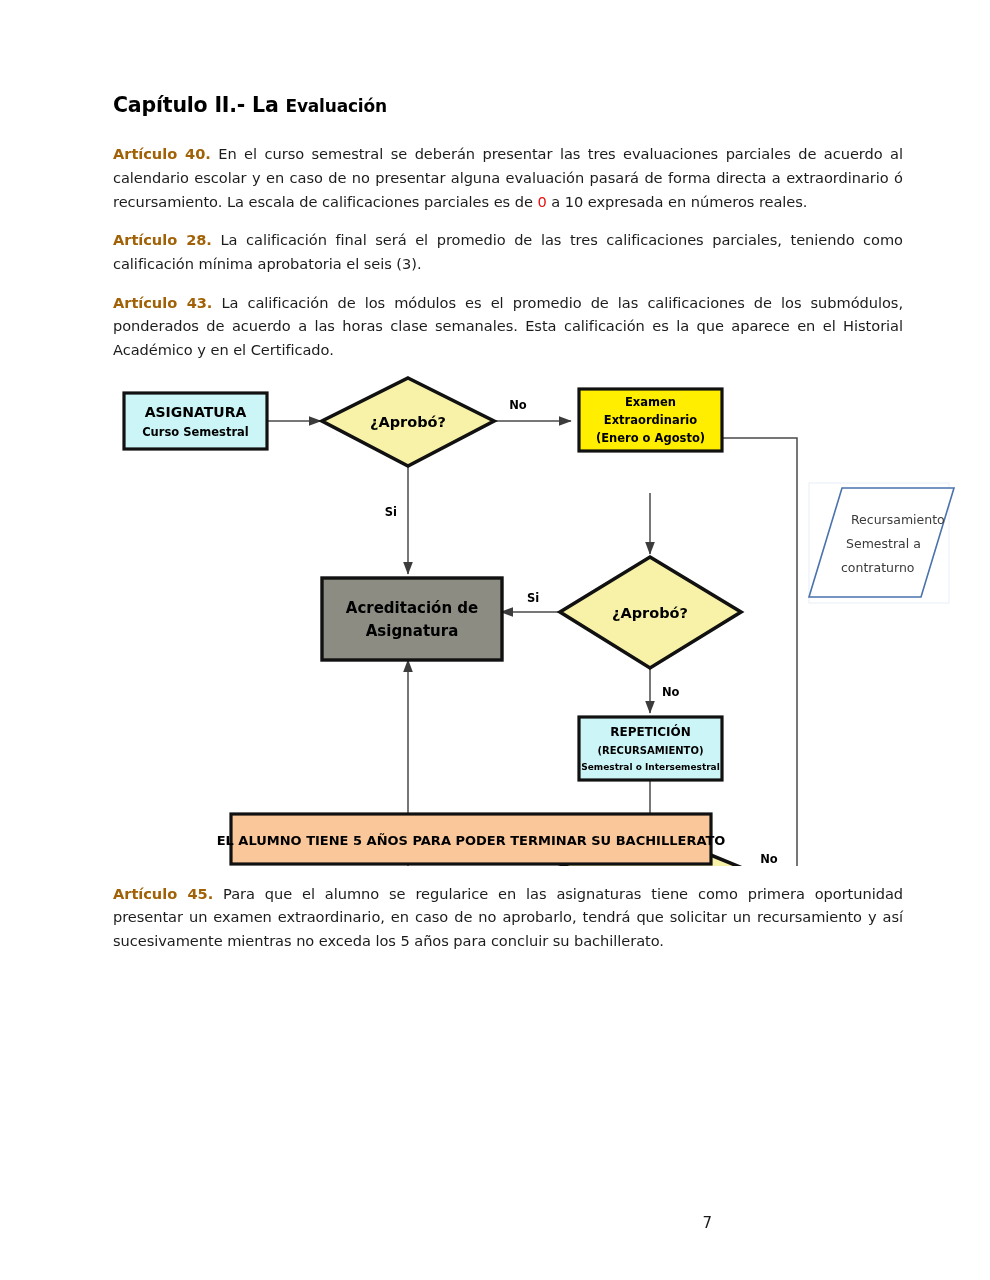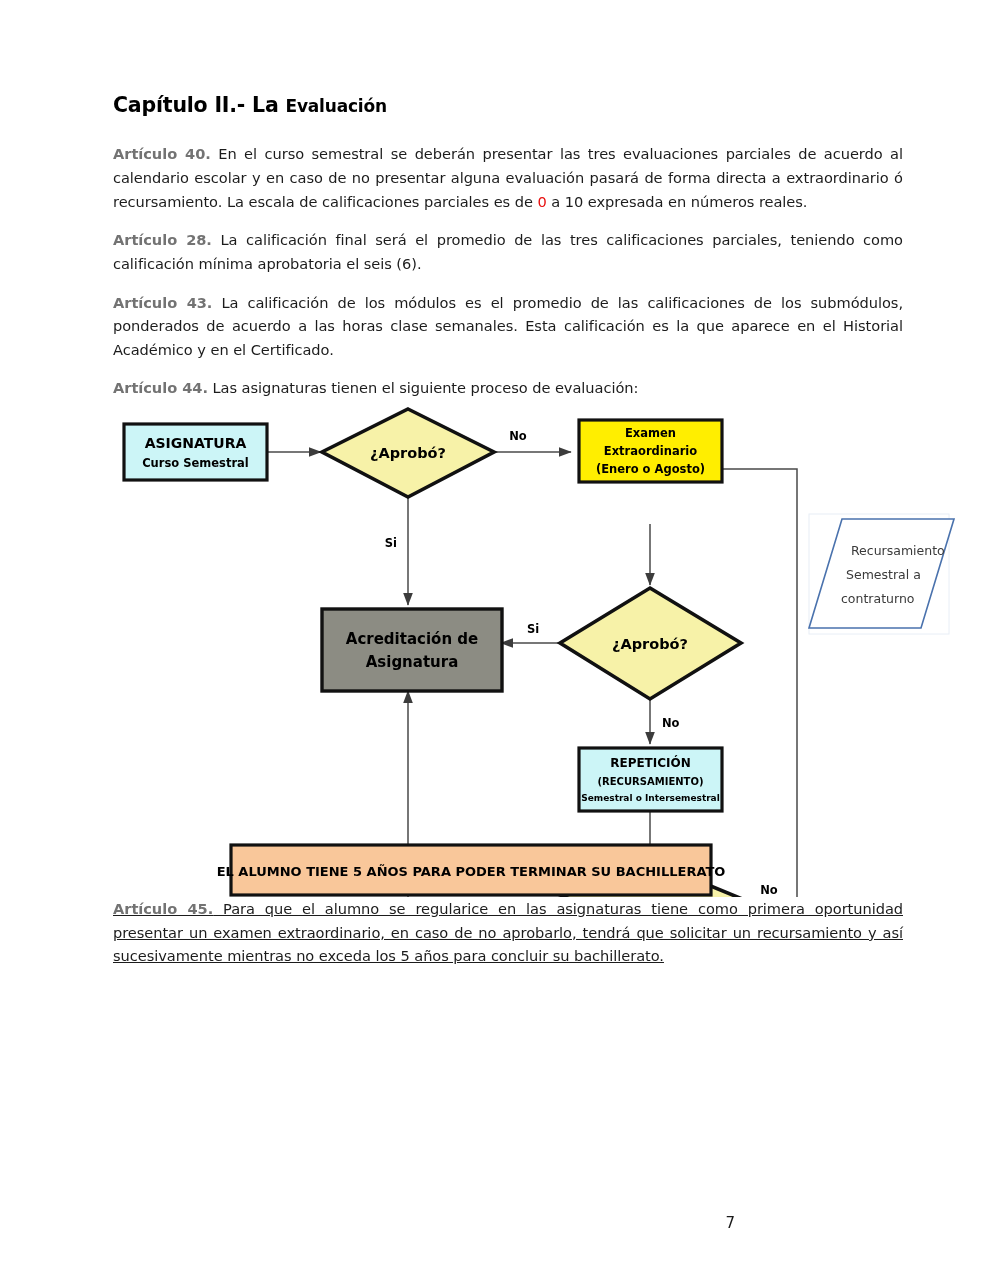--- a/index.html
+++ b/index.html
@@ -13,21 +13,20 @@
     font-family: "DejaVu Sans", "Liberation Sans", sans-serif;
     color: #1a1a1a;
     position: relative;
     overflow: hidden;
   }
   .page {
     position: absolute;
     left: 0; top: 0;
     width: 796px;
     height: 1280px;
-    padding-left: 23px;
   }
   .content {
     position: absolute;
     left: 113px;
     top: 82px;
     width: 790px;
   }
 
   
   .chapter-heading {
@@ -48,35 +47,34 @@
   .para {
     font-size: 14.6px;
     line-height: 1.62;
     text-align: justify;
     margin: 0 0 15px 0;
     color: #1c1c1c;
     letter-spacing: -0.05px;
   }
   .para .art {
     font-weight: bold;
-    color: #737373;
+    color: #a16207;
   }
   .para .red {
     color: #e8100f;
   }
   .para.tight {
     margin-bottom: 14px;
   }
   .para.intro-44 {
     margin-bottom: 8px;
     text-align: left;
   }
   .para.last {
-    margin-top: 0;
-    text-decoration: underline;
+    margin-top: 16px;
   }
 
   
   .figure {
     position: relative;
     width: 870px;
     height: 490px;
     margin: 4px 0 0 -4px;
   }
   .figure svg {
@@ -112,26 +110,25 @@
 </head>
 <body>
 
 <div class="page">
   <div class="content">
 
     <h1 class="chapter-heading"><span class="big">Capítulo II.- La </span><span class="small">Evaluación</span></h1>
 
     <p class="para"><span class="art">Artículo 40.</span><span> En el curso semestral se deberán presentar las   tres evaluaciones parciales de acuerdo al calendario escolar y en caso de no presentar alguna evaluación pasará de forma directa a extraordinario ó recursamiento. La escala de calificaciones parciales es de </span><span class="red">0</span><span> a 10 expresada en números reales.</span></p>
 
-    <p class="para"><span class="art">Artículo 28.</span><span> La calificación final será el promedio de las tres calificaciones parciales, teniendo como calificación mínima aprobatoria el seis (6).</span></p>
+    <p class="para"><span class="art">Artículo 28.</span><span> La calificación final será el promedio de las tres calificaciones parciales, teniendo como calificación mínima aprobatoria el seis (3).</span></p>
 
 
     <p class="para tight"><span class="art">Artículo 43.</span><span> La calificación de los módulos es el promedio de las calificaciones de los submódulos, ponderados de acuerdo a las horas clase semanales. Esta calificación es la que aparece en el Historial Académico y en el Certificado.</span></p>
 
-    <p class="para intro-44"><span class="art">Artículo 44.</span><span> Las asignaturas tienen el siguiente proceso de evaluación:</span></p>
 
     <div class="figure">
       <svg width="870" height="490" viewBox="0 0 870 490" xmlns="http://www.w3.org/2000/svg">
         <defs>
           <marker id="arrow" markerWidth="9" markerHeight="9" refX="8" refY="3.2" orient="auto" markerUnits="strokeWidth">
             <path d="M0,0 L0,6.4 L8.5,3.2 z" fill="#3c3c3c"></path>
           </marker>
         </defs>
 
         <line x1="158" y1="45" x2="212" y2="45" stroke="#4a4a4a" stroke-width="1.5" marker-end="url(#arrow)"></line>

